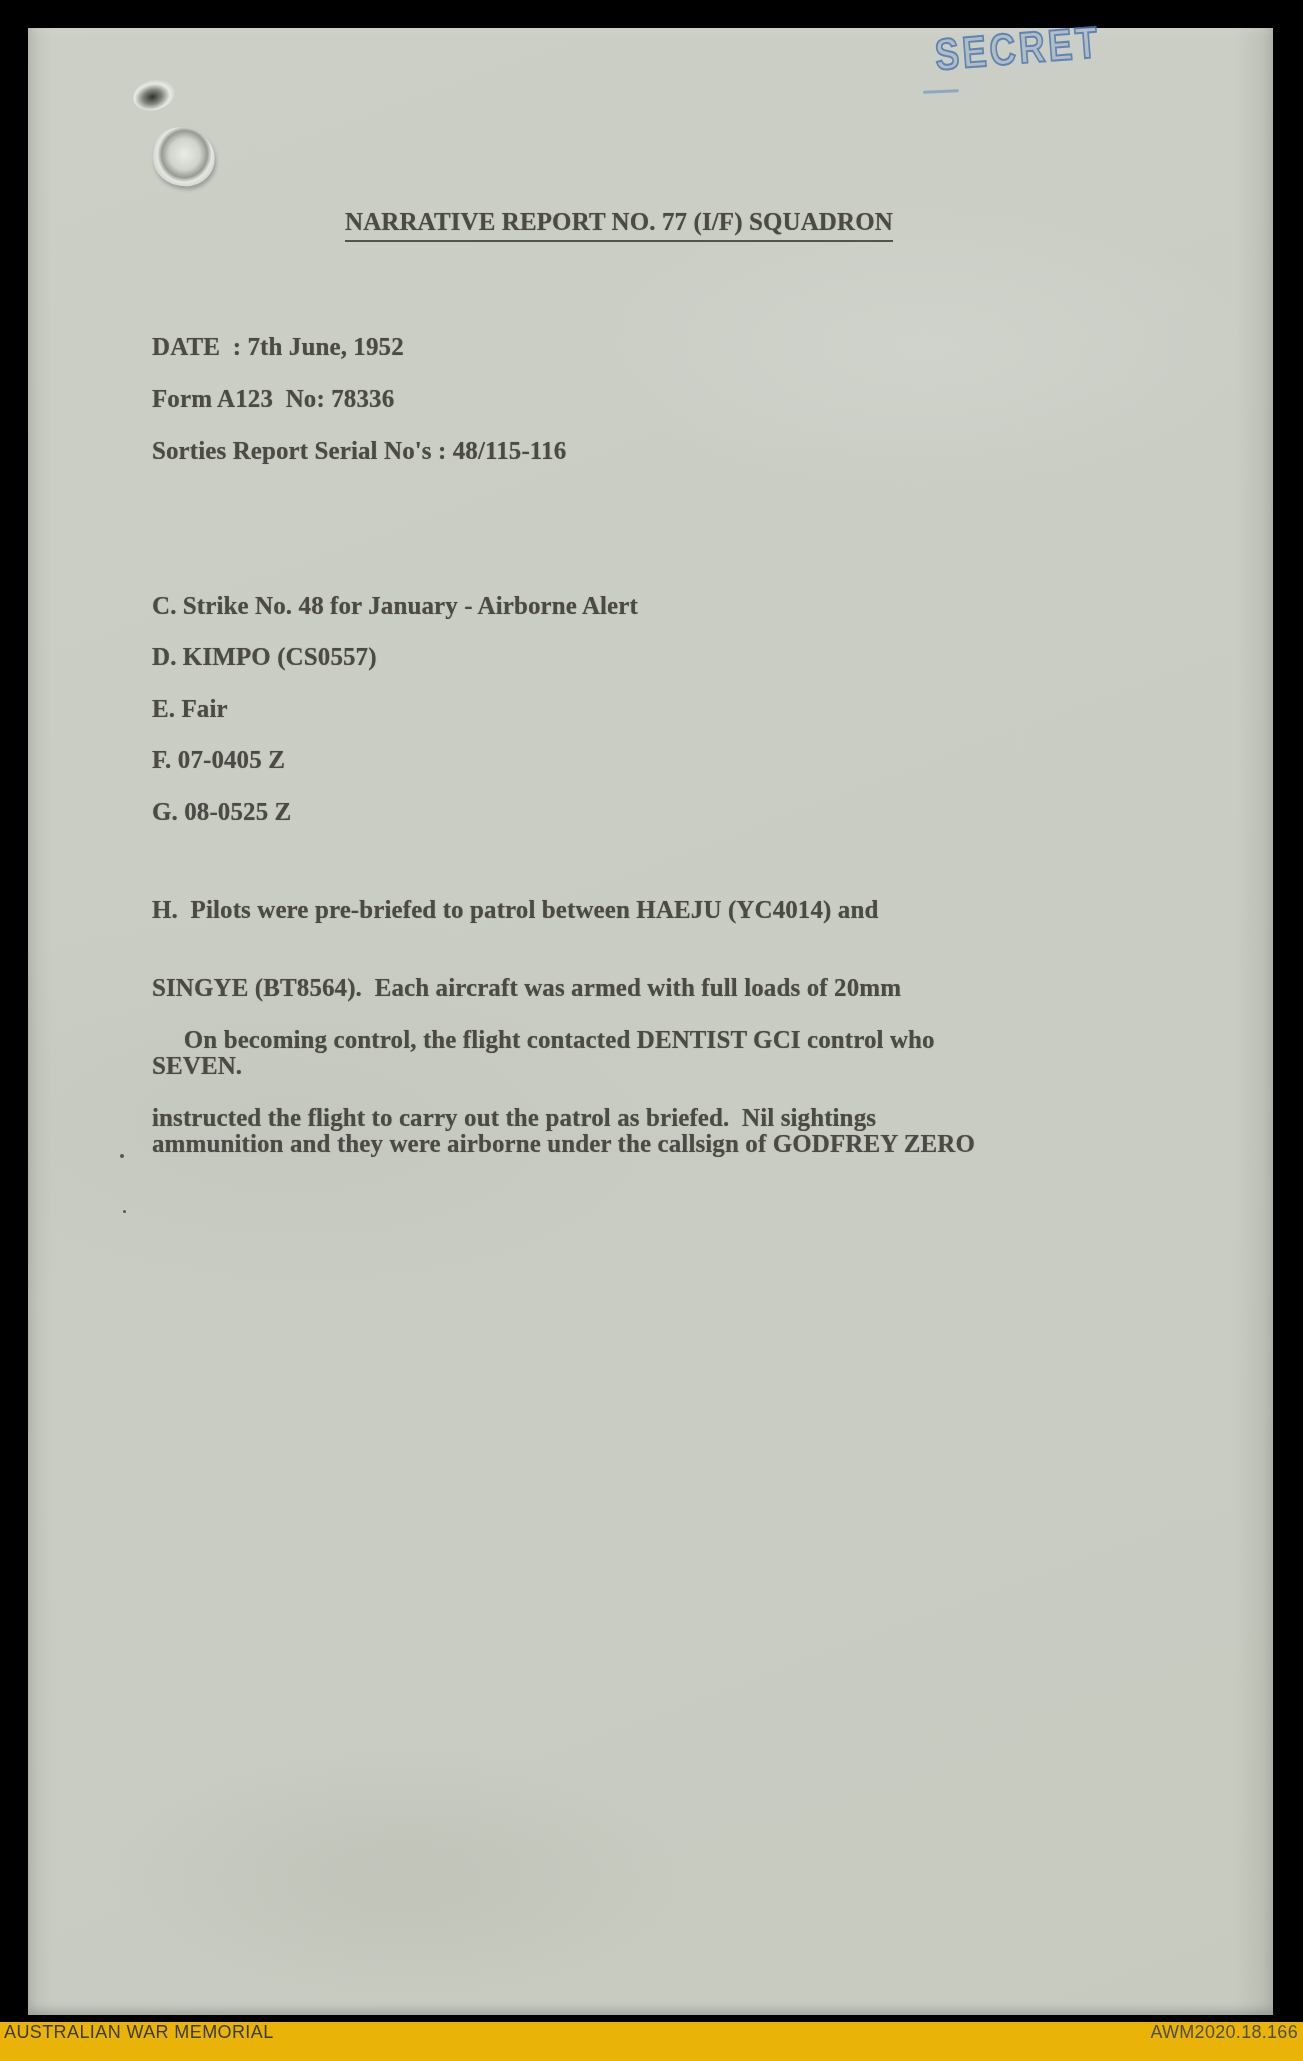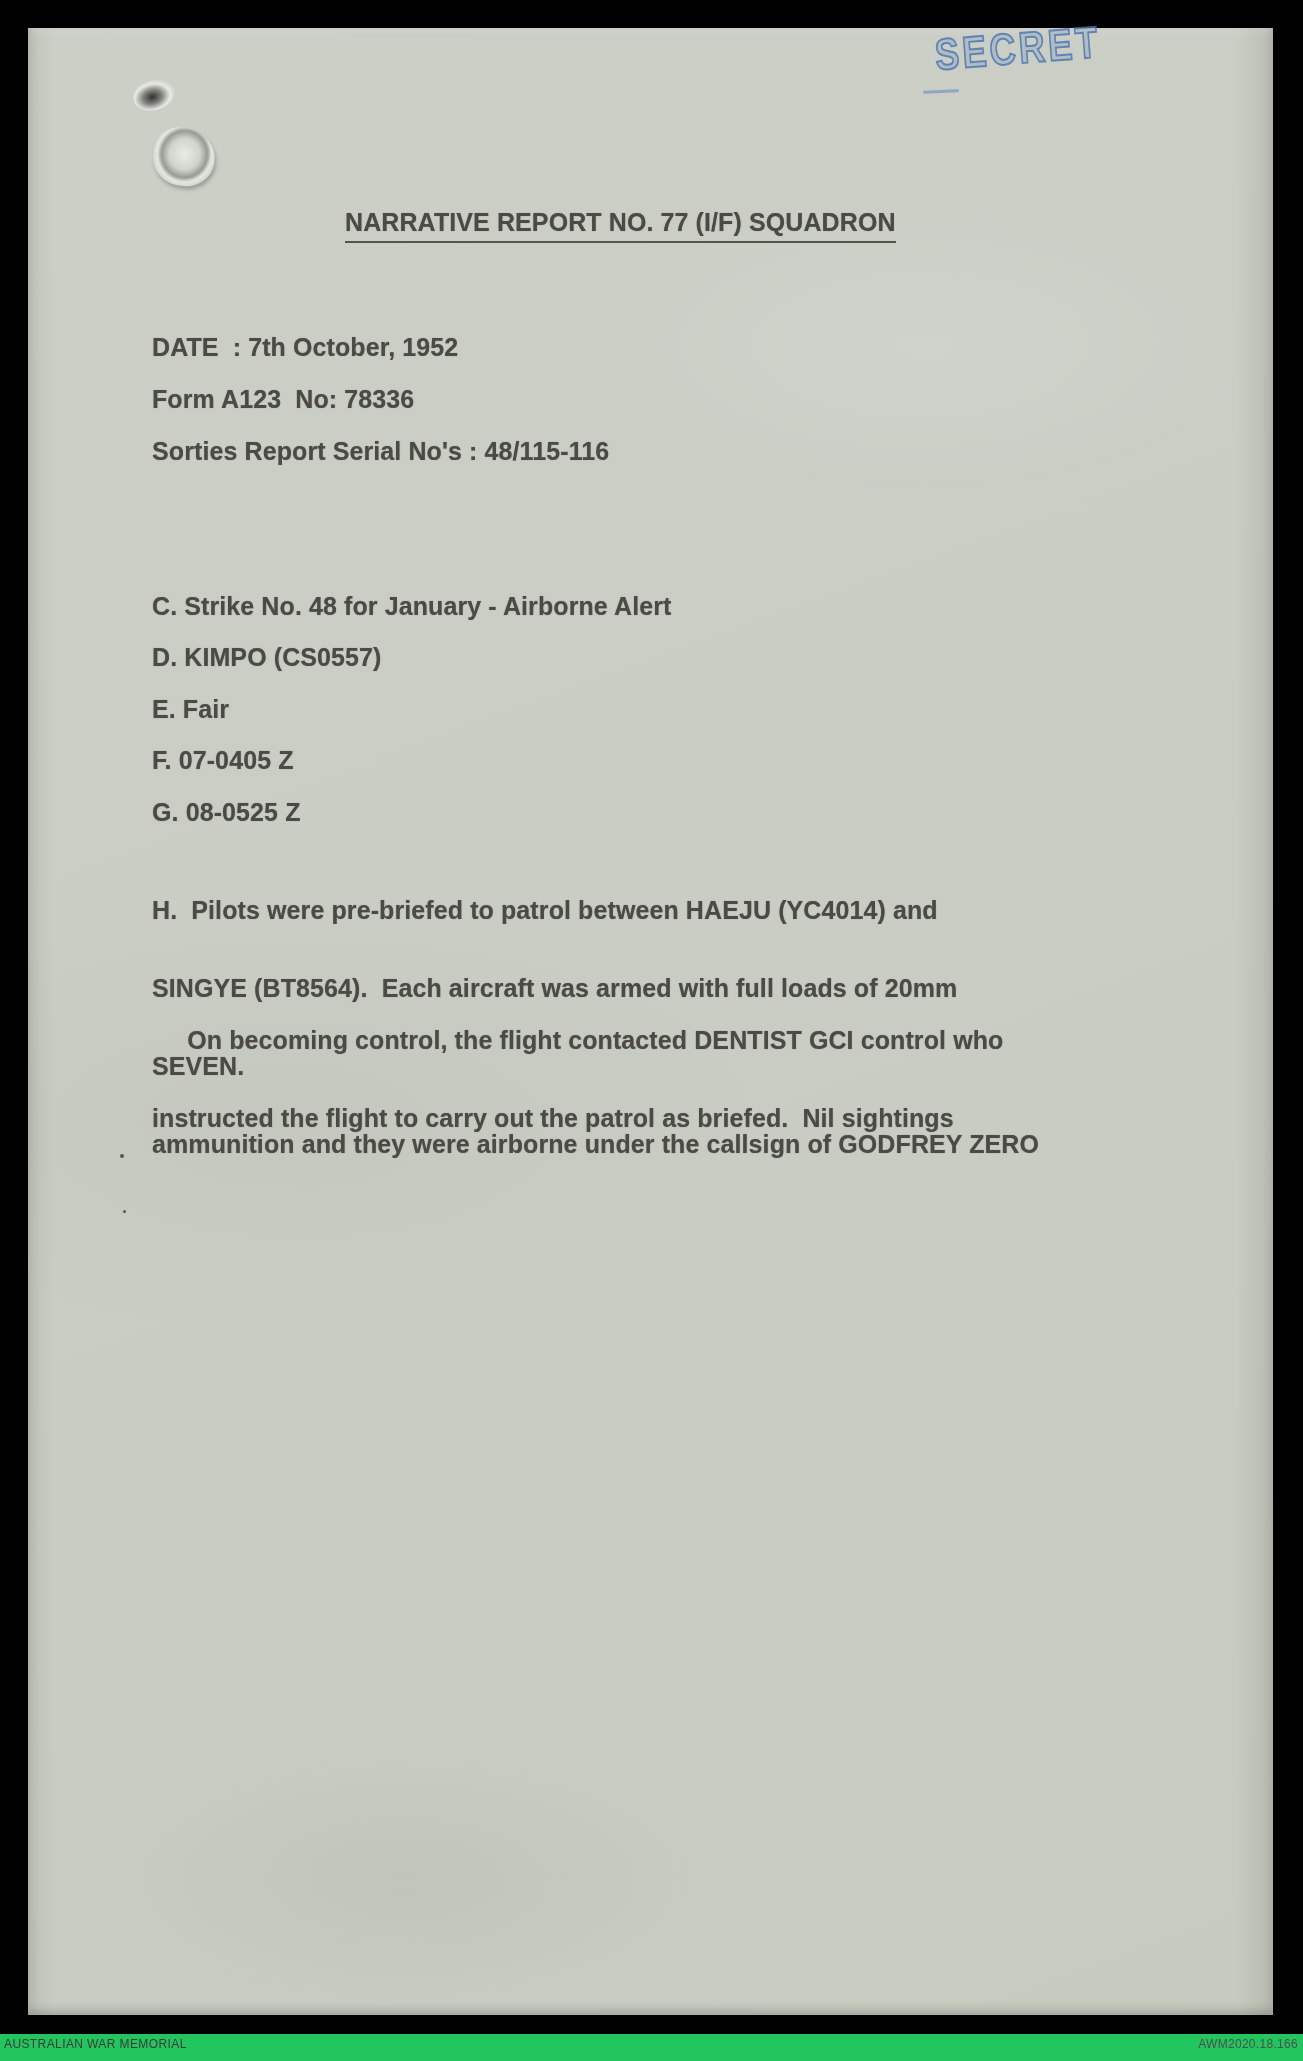--- a/index.html
+++ b/index.html
@@ -22,21 +22,21 @@
       radial-gradient(ellipse 500px 220px at 72% 16%, rgba(255,255,255,0.10), transparent 70%),
       radial-gradient(ellipse 700px 300px at 20% 55%, rgba(120,125,110,0.06), transparent 70%),
       radial-gradient(ellipse 420px 180px at 30% 93%, rgba(110,115,100,0.08), transparent 70%),
       linear-gradient(to left, rgba(80,85,75,0.14), rgba(80,85,75,0.0) 3%),
       linear-gradient(to right, rgba(80,85,75,0.10), rgba(80,85,75,0.0) 2%),
       linear-gradient(160deg, #cbcfc6 0%, #c9cdc4 40%, #c6cabf 100%);
     box-shadow: inset 0 -4px 10px rgba(40,42,38,0.25), inset 0 3px 6px rgba(255,255,255,0.25);
   }
   .type {
     position: absolute;
-    font-family: Liberation Sans, sans-serif;
+    font-family: Liberation Serif, serif;
     font-weight: bold;
     font-size: 25px;
     color: #4b4a44;
     text-shadow: 0 0 1px rgba(75,74,68,0.55);
     white-space: pre;
     letter-spacing: 0.1px;
   }
   .title {
     left: 317px;
     top: 180px;
@@ -99,23 +99,23 @@
     border-radius: 50%;
     background: rgba(55,55,50,0.8);
   }
   .speck1 { left: 92px; top: 1126px; }
   .speck2 { left: 95px; top: 1182px; width: 3px; height: 3px; }
   .footer {
     position: absolute;
     left: 0;
     bottom: 0;
     width: 1303px;
-    height: 27px;
-    background: #22c55e;
-    font-size: 12px;
+    height: 39px;
+    background: #eab308;
+    font-size: 18px;
     line-height: 21px;
     color: #3b3b3b;
   }
   .footer-left {
     position: absolute;
     left: 4px;
     top: 0;
     letter-spacing: 0.4px;
   }
   .footer-right {
@@ -132,21 +132,21 @@
 <div class="paper">
 
   <div class="stamp">SECRET</div>
   <div class="stamp-dash"></div>
 
   <div class="hole1"></div>
   <div class="hole2"></div>
 
   <div class="type title">NARRATIVE REPORT NO. 77 (I/F) SQUADRON</div>
 
-  <div class="type tline" style="top:305px">DATE  : 7th October, 1952</div>
+  <div class="type tline" style="top:305px">DATE  : 7th June, 1952</div>
   <div class="type tline" style="top:357px">Form A123  No: 78336</div>
   <div class="type tline" style="top:409px">Sorties Report Serial No's : 48/115-116</div>
   <div class="type tline" style="top:564px">C. Strike No. 48 for January - Airborne Alert</div>
   <div class="type tline" style="top:615px">D. KIMPO (CS0557)</div>
   <div class="type tline" style="top:667px">E. Fair</div>
   <div class="type tline" style="top:718px">F. 07-0405 Z</div>
   <div class="type tline" style="top:770px">G. 08-0525 Z</div>
 
   <div class="type para" style="top:817px">
     <div>H.  Pilots were pre-briefed to patrol between HAEJU (YC4014) and</div>

